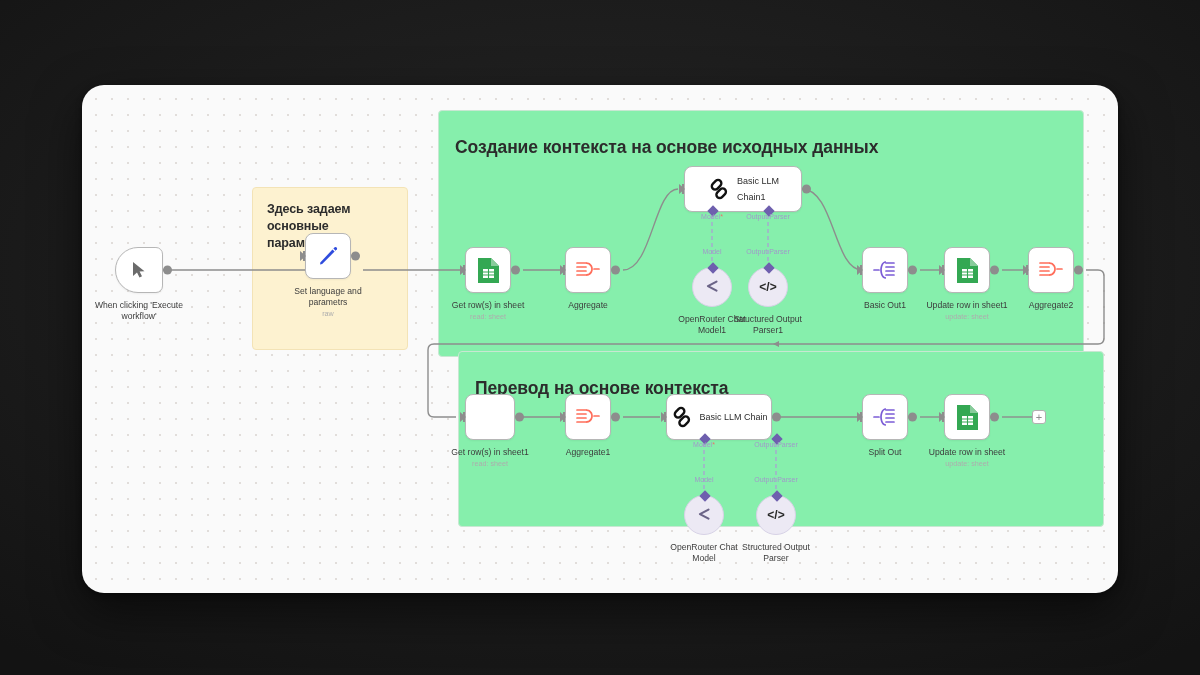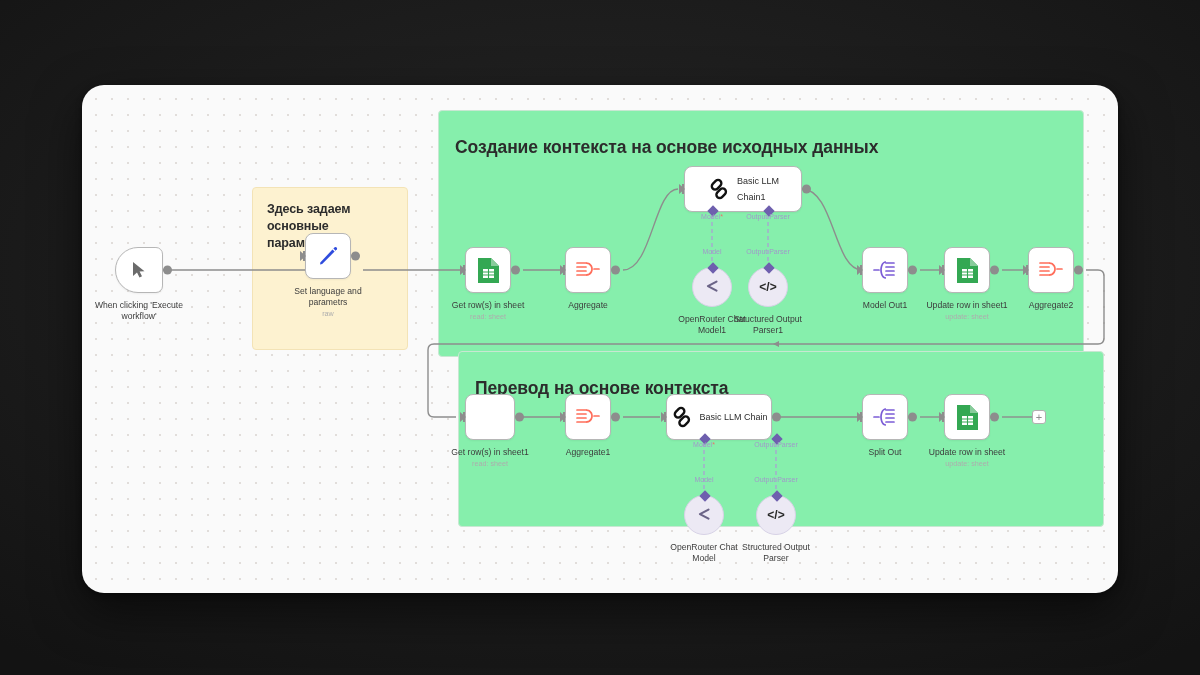--- a/index.html
+++ b/index.html
@@ -307,21 +307,21 @@
   </div>
 
   <div class="node" style="left:780px; top:162px;">
     <svg width="26" height="22" viewBox="0 0 26 22">
       <path d="M2 11h5" stroke="#7b5cd6" stroke-width="1.7" stroke-linecap="round"></path>
       <path d="M14 3 C9 3, 9 11, 9 11 C9 11, 9 19, 14 19" stroke="#7b5cd6" stroke-width="1.7" fill="none"></path>
       <path d="M14 4h8M14 8h8M14 12h8M14 16h8" stroke="#7b5cd6" stroke-width="1.7" stroke-linecap="round"></path>
     </svg>
     <span class="port-in"></span>
     <span class="port-out"></span>
-    <span class="node-label">Model Out1</span>
+    <span class="node-label">Basic Out1</span>
   </div>
 
   <div class="node" style="left:862px; top:162px;">
     <svg width="23" height="27" viewBox="0 0 23 27">
       <path d="M1 1 h13 l8 8 v17 h-21 z" fill="#34a853"></path>
       <path d="M14 1 l8 8 h-8 z" fill="#88cc9b"></path>
       <rect x="6" y="12" width="11" height="9" fill="#fff"></rect>
       <path d="M6 15h11M6 18h11M11.5 12v9" stroke="#34a853" stroke-width="1.1"></path>
     </svg>
     <span class="port-in"></span>

